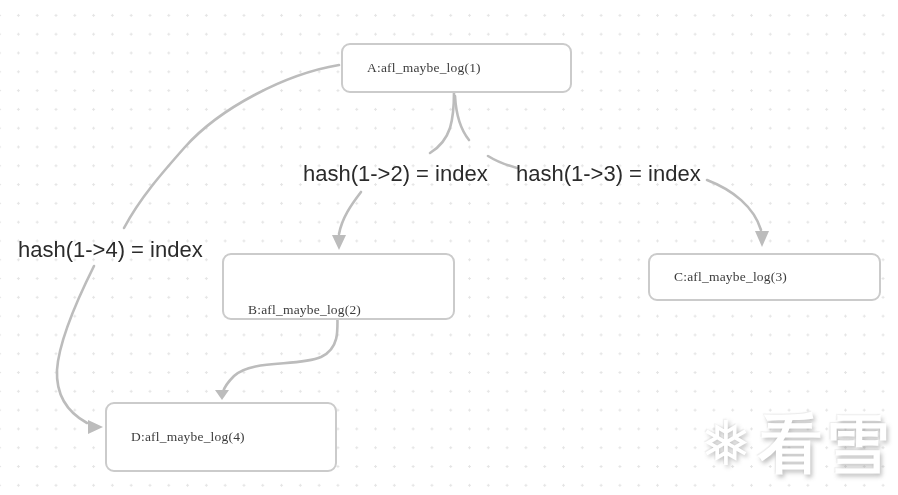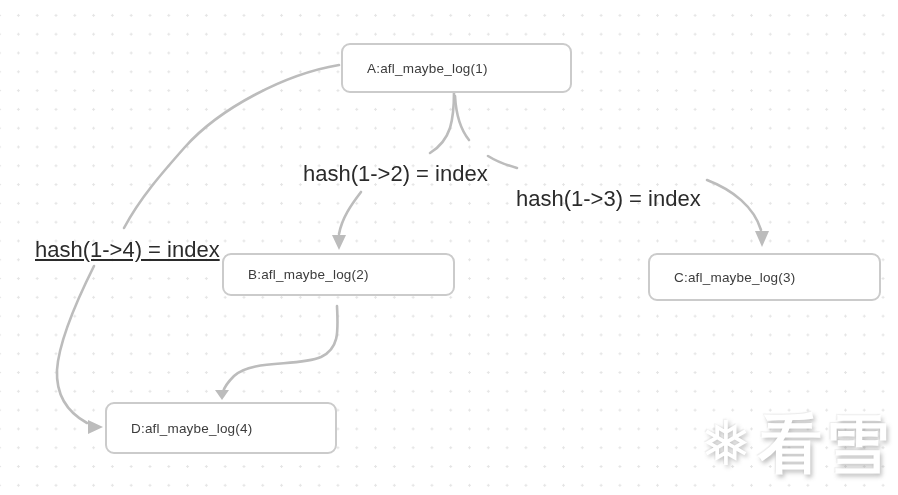--- a/index.html
+++ b/index.html
@@ -19,33 +19,34 @@
     position:absolute;z-index:2;
     box-sizing:border-box;
     background:#ffffff;
     border:2px solid #cbcbcb;
     border-radius:9px;
     display:flex;align-items:center;
     padding-left:24px;
     font-size:13.5px;color:#3c3c3c;
     letter-spacing:0.2px;
     cursor:default;
+    font-family:Liberation Serif, serif;
   }
   .node-a{left:341px;top:43px;width:231px;height:50px;}
-  .node-b{left:222px;top:253px;width:233px;height:43px;}
+  .node-b{left:222px;top:253px;width:233px;height:67px;align-items:flex-end;}
   .node-c{left:648px;top:253px;width:233px;height:48px;}
-  .node-d{left:105px;top:402px;width:232px;height:52px;}
+  .node-d{left:105px;top:402px;width:232px;height:70px;}
   .edge-label{
     position:absolute;z-index:3;
     font-size:22px;color:#2b2b2b;
     white-space:nowrap;
   }
   .label-2{left:303px;top:161px;}
-  .label-3{left:516px;top:161px;margin-top:25px;}
-  .label-4{left:35px;top:237px;text-decoration:underline;}
+  .label-3{left:516px;top:161px;}
+  .label-4{left:18px;top:237px;}
   .watermark{
     position:absolute;z-index:4;
     right:6px;bottom:20px;
     display:flex;align-items:center;gap:6px;
     color:#ffffff;
     user-select:none;pointer-events:none;
   }
   .watermark .flake{
     font-size:62px;line-height:62px;
     text-shadow:2px 2px 4px rgba(120,120,120,0.45), -1px -1px 1px rgba(160,160,160,0.18);

